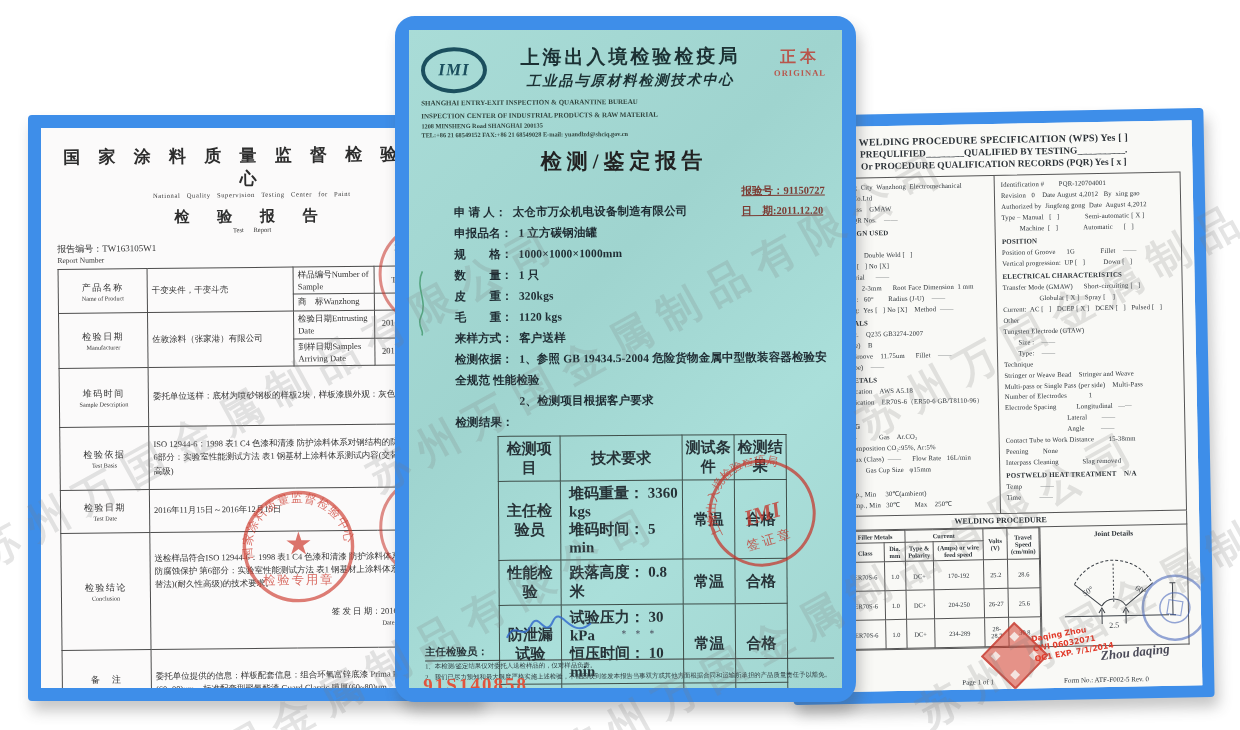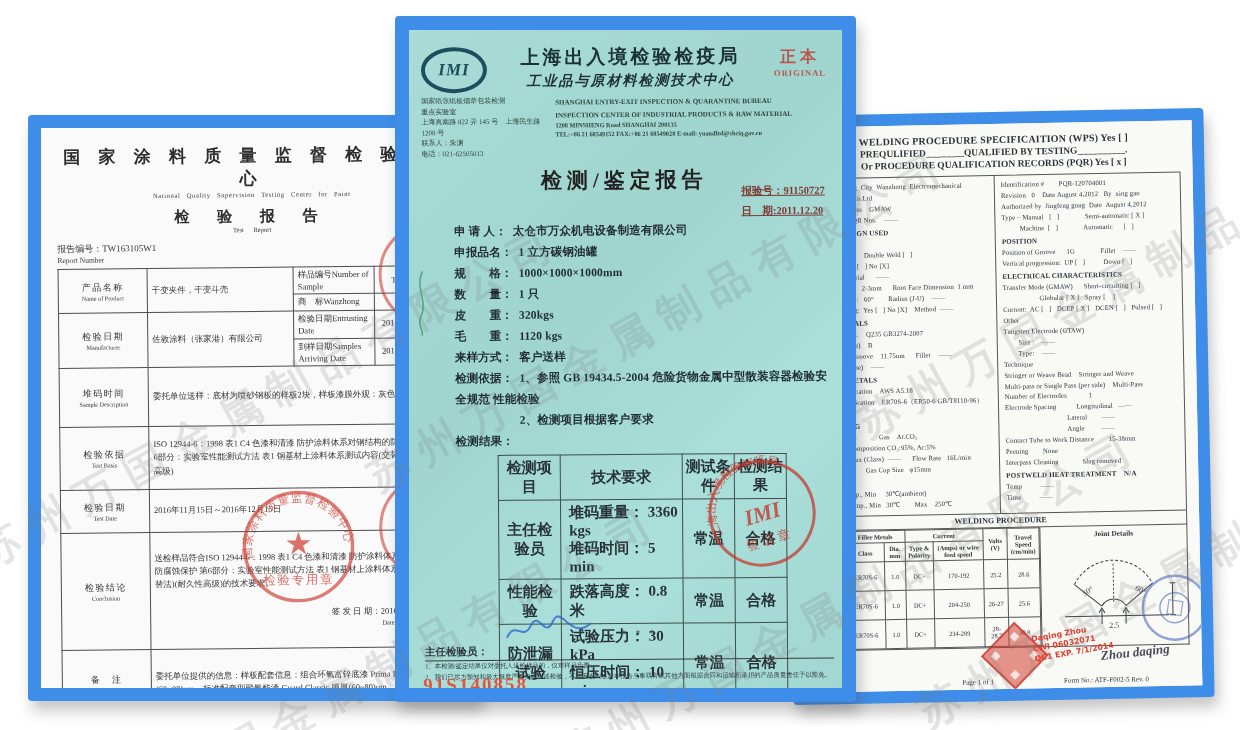--- a/index.html
+++ b/index.html
@@ -28,21 +28,21 @@
   td.val2{width:64px;text-align:center;font-size:7.8px;}
   td.val{text-align:left;line-height:1.55;}
   .date-val{color:#7d4a3e;}
   .sign-block{margin-top:16px;text-align:right;padding-right:6px;font-size:8.5px;}
   .sign-block .en{display:block;font-size:6.4px;}
   .stamp-main{position:absolute;left:197px;top:360px;opacity:.92;}
   .edge-stamp{position:absolute;border:3px solid rgba(198,48,38,.55);border-radius:50%;}
   .ef1{left:339px;top:95px;width:100px;height:100px;}
   .ef2{left:337px;top:348px;width:100px;height:100px;}
   
-  .center-card{left:395px;top:16px;width:461px;height:686px;z-index:20;border-width:14px;background:#a5d8d3;}
+  .center-card{left:395px;top:16px;width:461px;height:686px;z-index:20;border-width:14px;background:#a5d8d3;border-radius:20px;}
   .cpage{background:linear-gradient(135deg,#a9dcd7 0%,#9fd4cf 40%,#aadfda 70%,#a2d6d1 100%);color:#24333a;}
   .cinner{position:absolute;inset:0;padding:14px 14px;transform:rotate(-0.4deg);}
   .c-head{display:flex;align-items:flex-start;gap:8px;}
   .imi-logo{flex:0 0 auto;width:58px;height:38px;border:4px solid #1b4f5e;border-radius:50%;
             display:flex;align-items:center;justify-content:center;font-weight:700;font-style:italic;
             font-size:17px;color:#1b4f5e;letter-spacing:1px;margin-top:2px;}
   .c-head-mid{flex:1;text-align:center;}
   .c-bureau{font-size:19px;font-weight:700;letter-spacing:3px;color:#1c3134;}
   .c-center-name{font-size:14px;font-weight:600;font-style:italic;letter-spacing:2px;color:#1c3134;margin-top:2px;}
   .c-original{flex:0 0 auto;text-align:center;color:#b8564c;margin-top:4px;}
@@ -392,27 +392,20 @@
           <div class="c-head-mid">
             <div class="c-bureau">上海出入境检验检疫局</div>
             <div class="c-center-name">工业品与原材料检测技术中心</div>
           </div>
           <div class="c-original">
             <div class="cn">正本</div>
             <div class="en">ORIGINAL</div>
           </div>
         </div>
         <div class="c-addr">
-          <div class="c-addr-cn">
-              <div class="addr-line">国家纸张纸板烟草包装检测</div>
-              <div class="addr-line">重点实验室</div>
-              <div class="addr-line">上海真南路 822 弄 145 号　上海民生路 1208 号</div>
-              <div class="addr-line">联系人：朱渊</div>
-              <div class="addr-line">电话：021-62505013</div>
-            </div>
           <div class="c-addr-en">
               <div class="addr-line fhdr">SHANGHAI  ENTRY-EXIT  INSPECTION  &amp;  QUARANTINE  BUREAU</div>
               <div class="addr-line fhdr">INSPECTION CENTER OF INDUSTRIAL PRODUCTS &amp; RAW MATERIAL</div>
               <div class="addr-line">1208 MINSHENG Road SHANGHAI 200135</div>
               <div class="addr-line">TEL:+86 21 68549152 FAX:+86 21 68549028 E-mail: yuandlzd@shciq.gov.cn</div>
             </div>
         </div>
         <div class="c-title">检测/鉴定报告</div>
         <div class="c-regno">
           <div>报验号：91150727</div>

